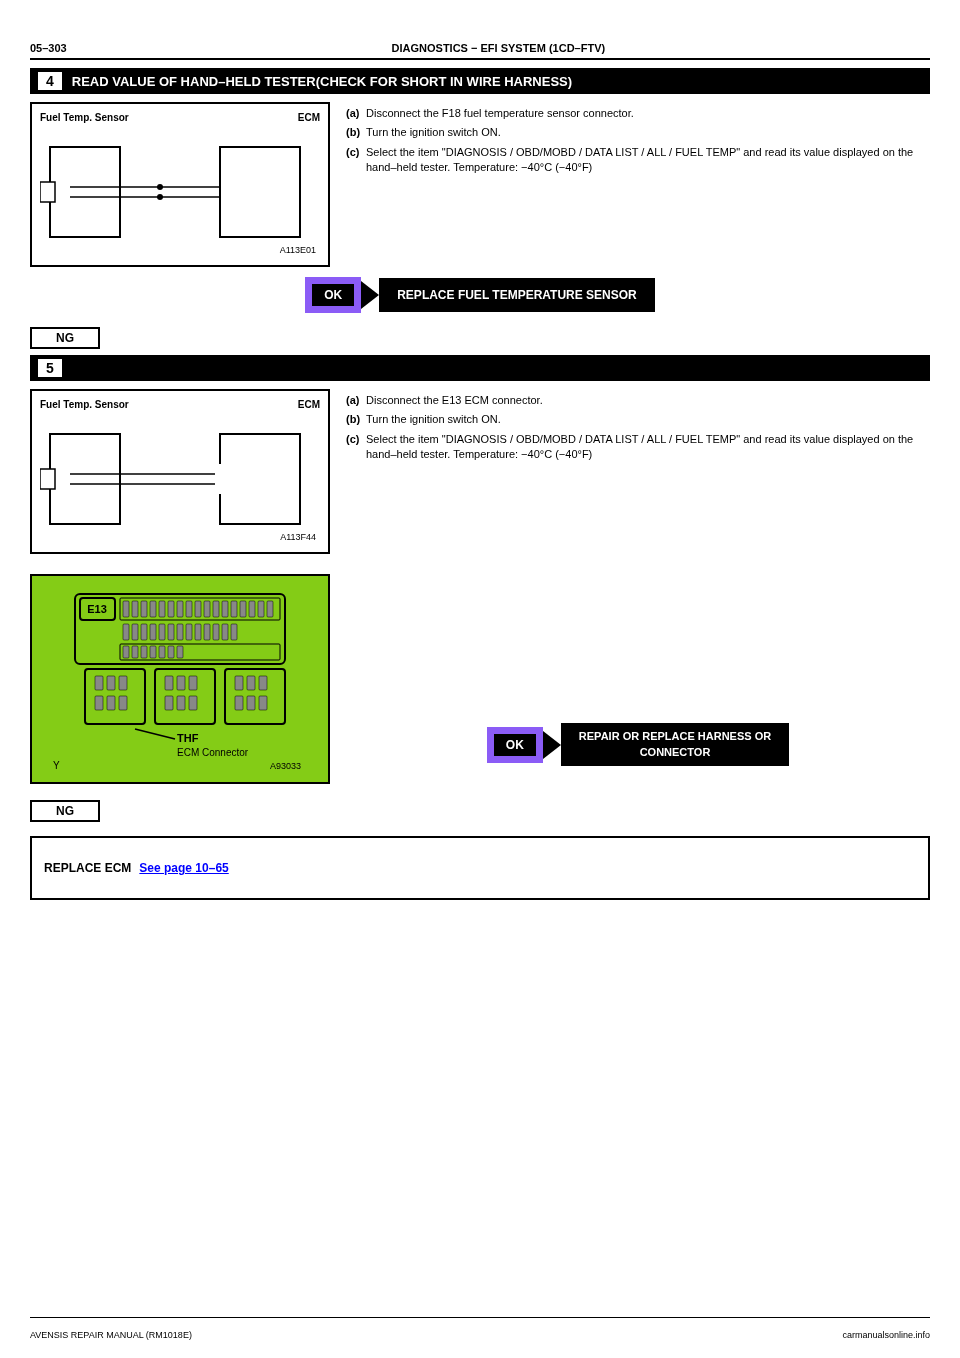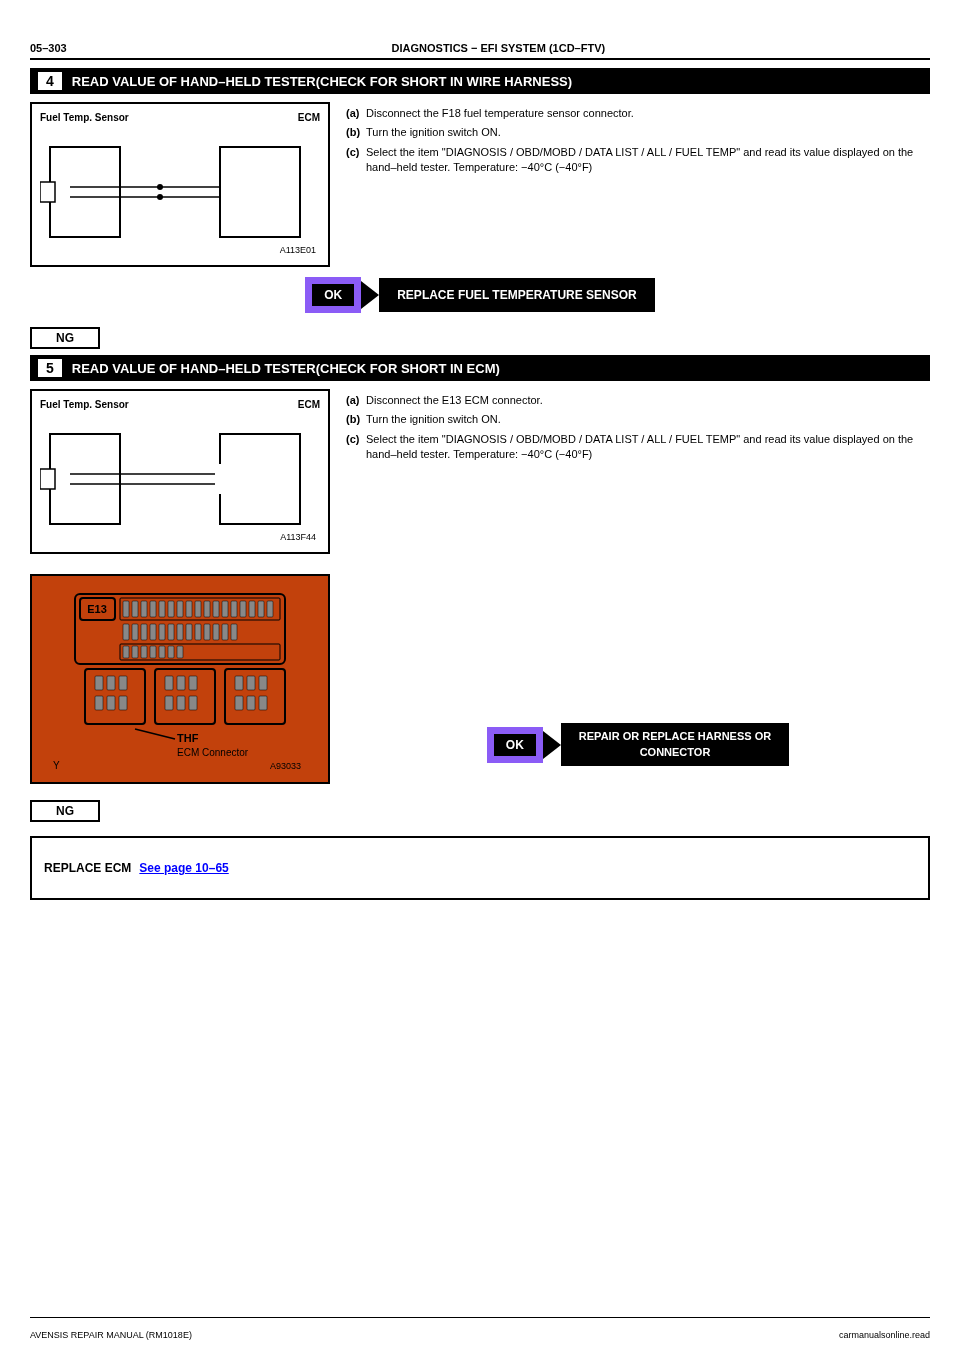--- a/index.html
+++ b/index.html
@@ -178,21 +178,21 @@
       text-align: center;
       line-height: 1.4;
     }
     .ecm-connector-box {
       border: 2px solid #000;
       width: 300px;
       min-height: 200px;
       flex-shrink: 0;
       position: relative;
       padding: 8px;
-      background: #c2410c;
+      background: #84cc16;
       margin-top: 10px;
     }
   </style>
 </head>
 <body>
 
 <div class="page-container">
 
   
   <div class="top-header">
@@ -259,21 +259,20 @@
     <span class="ok-arrow"></span>
     <span class="ok-result">REPLACE FUEL TEMPERATURE SENSOR</span>
   </div>
 
   
   <div class="ng-box">NG</div>
 
   
   <div class="section-header">
     <span class="section-number">5</span>
-    <span>READ VALUE OF HAND–HELD TESTER(CHECK FOR SHORT IN ECM)</span>
   </div>
 
   <div class="section-content">
 
     <div class="diagram-box">
       <div style="display:flex;justify-content:space-between;margin-bottom:4px;">
         <span class="diagram-label">Fuel Temp. Sensor</span>
         <span class="diagram-label">ECM</span>
       </div>
       <div class="diagram-inner">
@@ -418,16 +417,16 @@
 
   
   <div class="replace-ecm-bar">
     <span>REPLACE ECM</span>
     <span class="replace-ecm-link">See page 10–65</span>
   </div>
 
   
   <div class="footer">
     <span>AVENSIS REPAIR MANUAL   (RM1018E)</span>
-    <span>carmanualsonline.read</span>
+    <span>carmanualsonline.info</span>
   </div>
 
 </div>
 
 </body></html>

